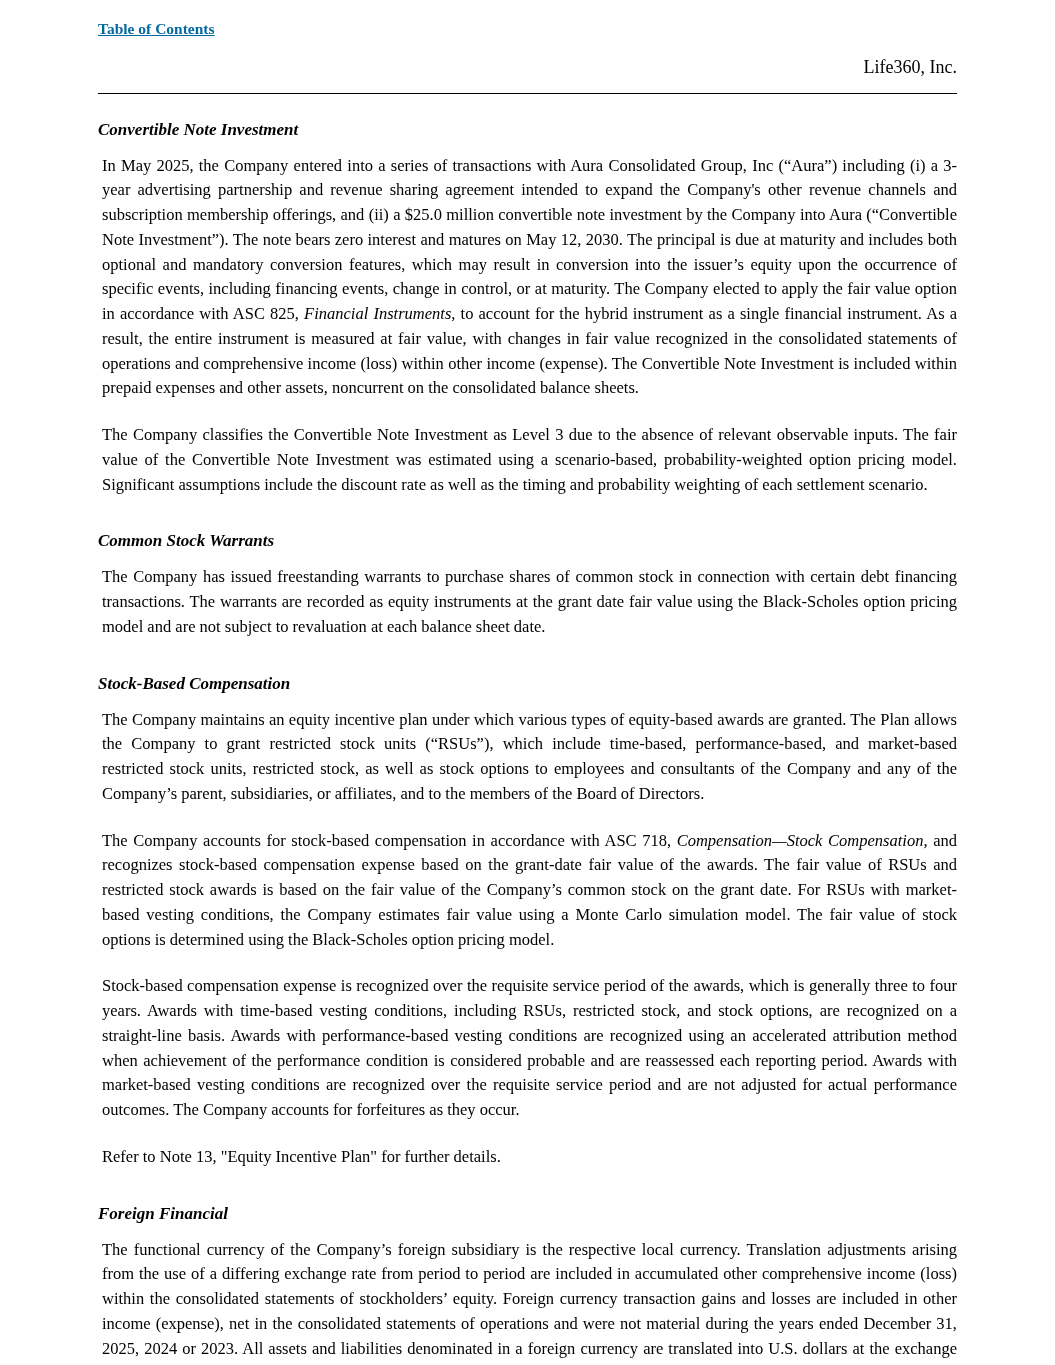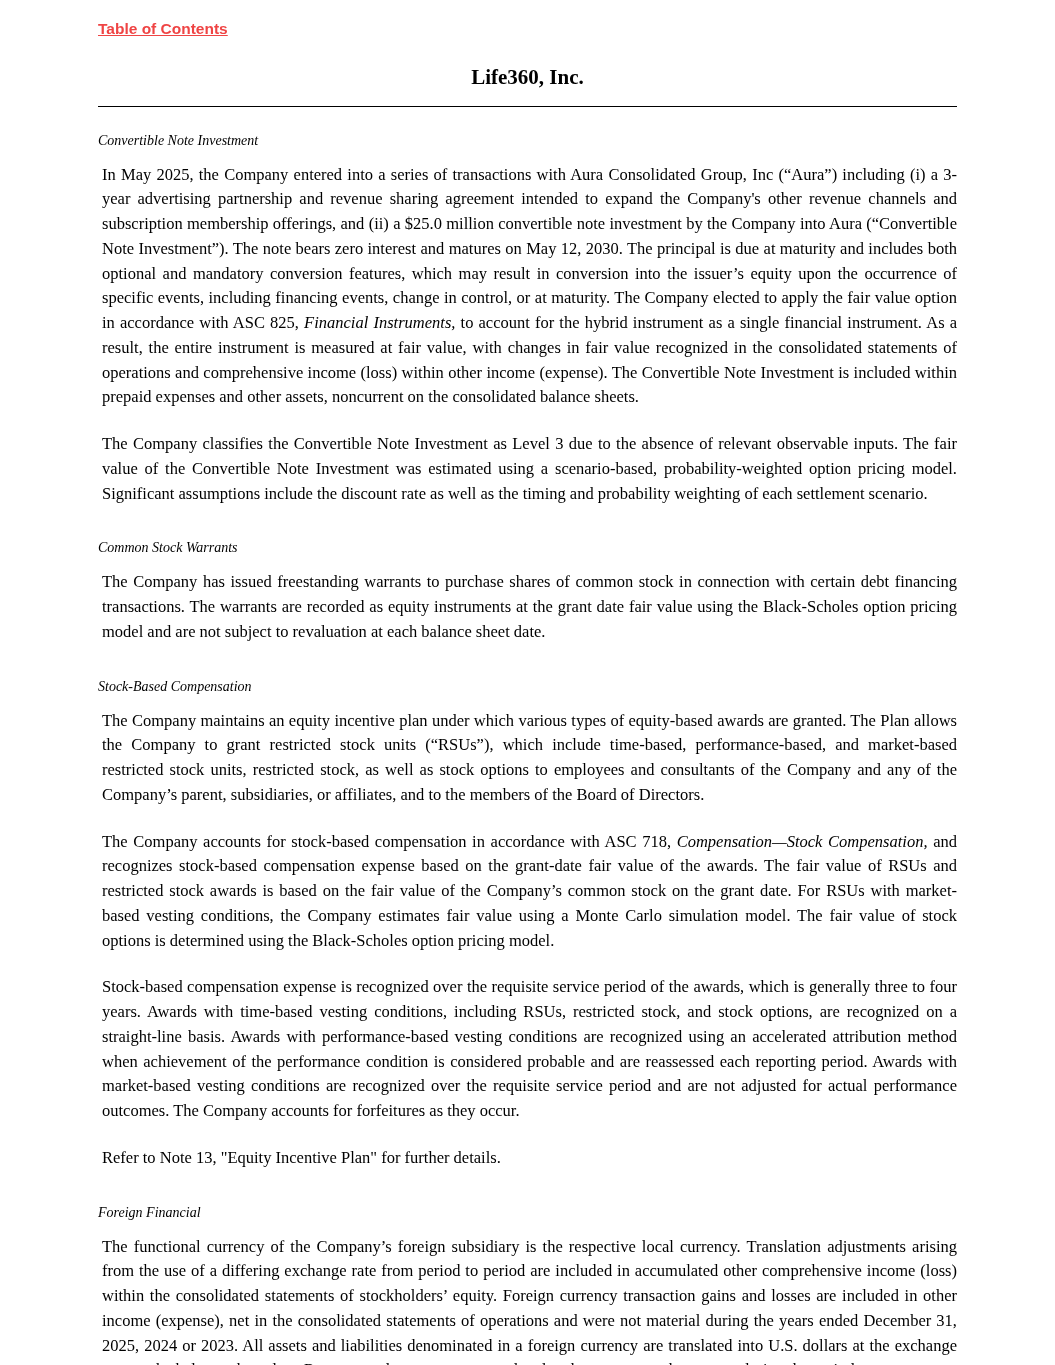--- a/index.html
+++ b/index.html
@@ -14,45 +14,45 @@
     color: #000000;
   }
   .page {
     width: 1055px;
     min-height: 1365px;
     box-sizing: border-box;
     padding: 20px 98px 20px 98px;
     position: relative;
   }
   .toc-link {
-    color: #ef4444;
+    color: #0369a1;
     text-decoration: underline;
     font-weight: bold;
     font-size: 15.5px;
-    font-family: Liberation Sans, sans-serif;
+    font-family: Liberation Serif, serif;
     display: inline-block;
     margin-top: 0px;
-    margin-bottom: 22px;
+    margin-bottom: 14px;
     cursor: pointer;
   }
   .doc-header {
-    text-align: center;
-    font-weight: bold;
-    font-size: 21px;
+    text-align: right;
+    font-weight: normal;
+    font-size: 18px;
     line-height: 1.7;
   }
   .hr-rule {
     border: none;
     border-top: 1.6px solid #000;
     margin: 10px 0 26px 0;
   }
   .sec-head {
-    font-weight: normal;
+    font-weight: bold;
     font-style: italic;
-    font-size: 14px;
+    font-size: 17px;
     margin: 0 0 14px 0;
   }
   .sec-head.spaced {
     margin-top: 34px;
   }
   p.body {
     font-size: 16.5px;
     line-height: 1.5;
     text-align: justify;
     margin: 0 0 22px 4px;

